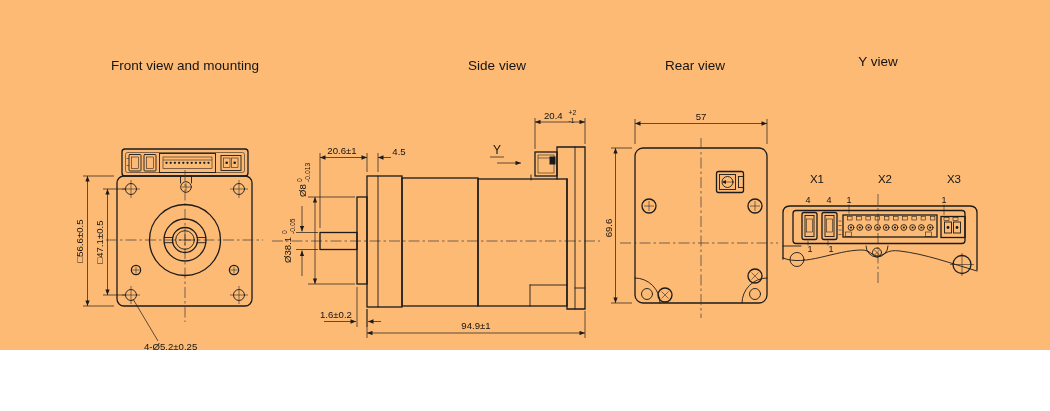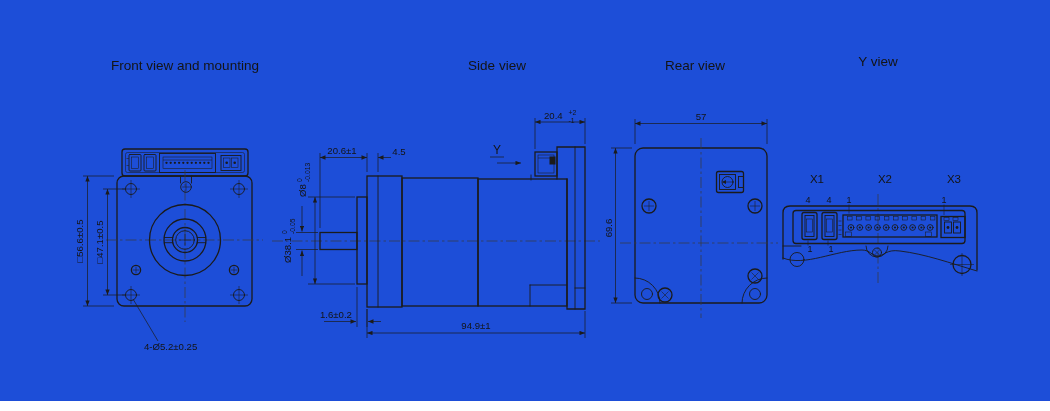--- a/index.html
+++ b/index.html
@@ -1,16 +1,16 @@
 <!DOCTYPE html>
 <html><head>
 <meta charset="utf-8">
 <style>
   html,body{margin:0;padding:0;background:#ffffff;}
-  .wrap{width:1050px;height:401px;background:#1d4ed8;position:relative;overflow:hidden;}
+  .wrap{width:1050px;height:350px;background:#fdba74;position:relative;overflow:hidden;}
   svg{display:block;}
   .s  {stroke:#1b1b1b;stroke-width:1.3;fill:none;stroke-linecap:round;}
   .s2 {stroke:#1b1b1b;stroke-width:0.9;fill:none;stroke-linecap:round;}
   .thin{stroke:#1b1b1b;stroke-width:0.55;fill:none;}
   .cl {stroke:#3a3a3a;stroke-width:0.7;fill:none;stroke-dasharray:11 3 2.5 3;}
   .dim{stroke:#1b1b1b;stroke-width:0.7;fill:none;}
   .blk{fill:#1b1b1b;stroke:none;}
   text{font-family:"Liberation Sans","DejaVu Sans",sans-serif;fill:#141414;}
   .t-title{font-size:13.5px;}
   .t-dim{font-size:9.6px;}

